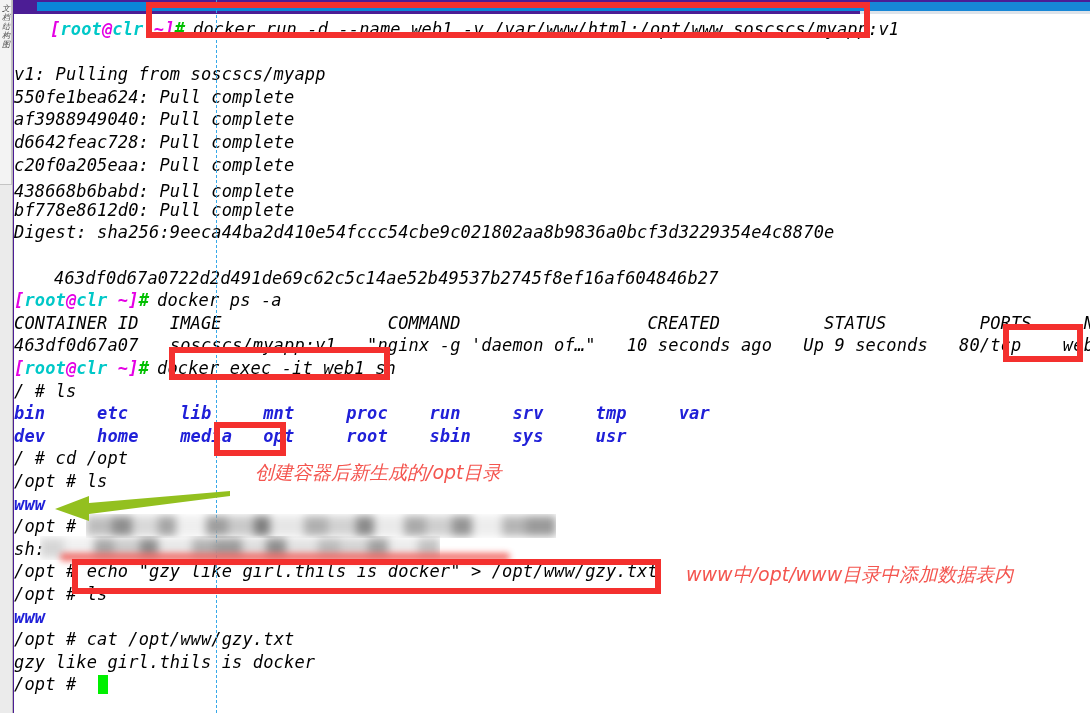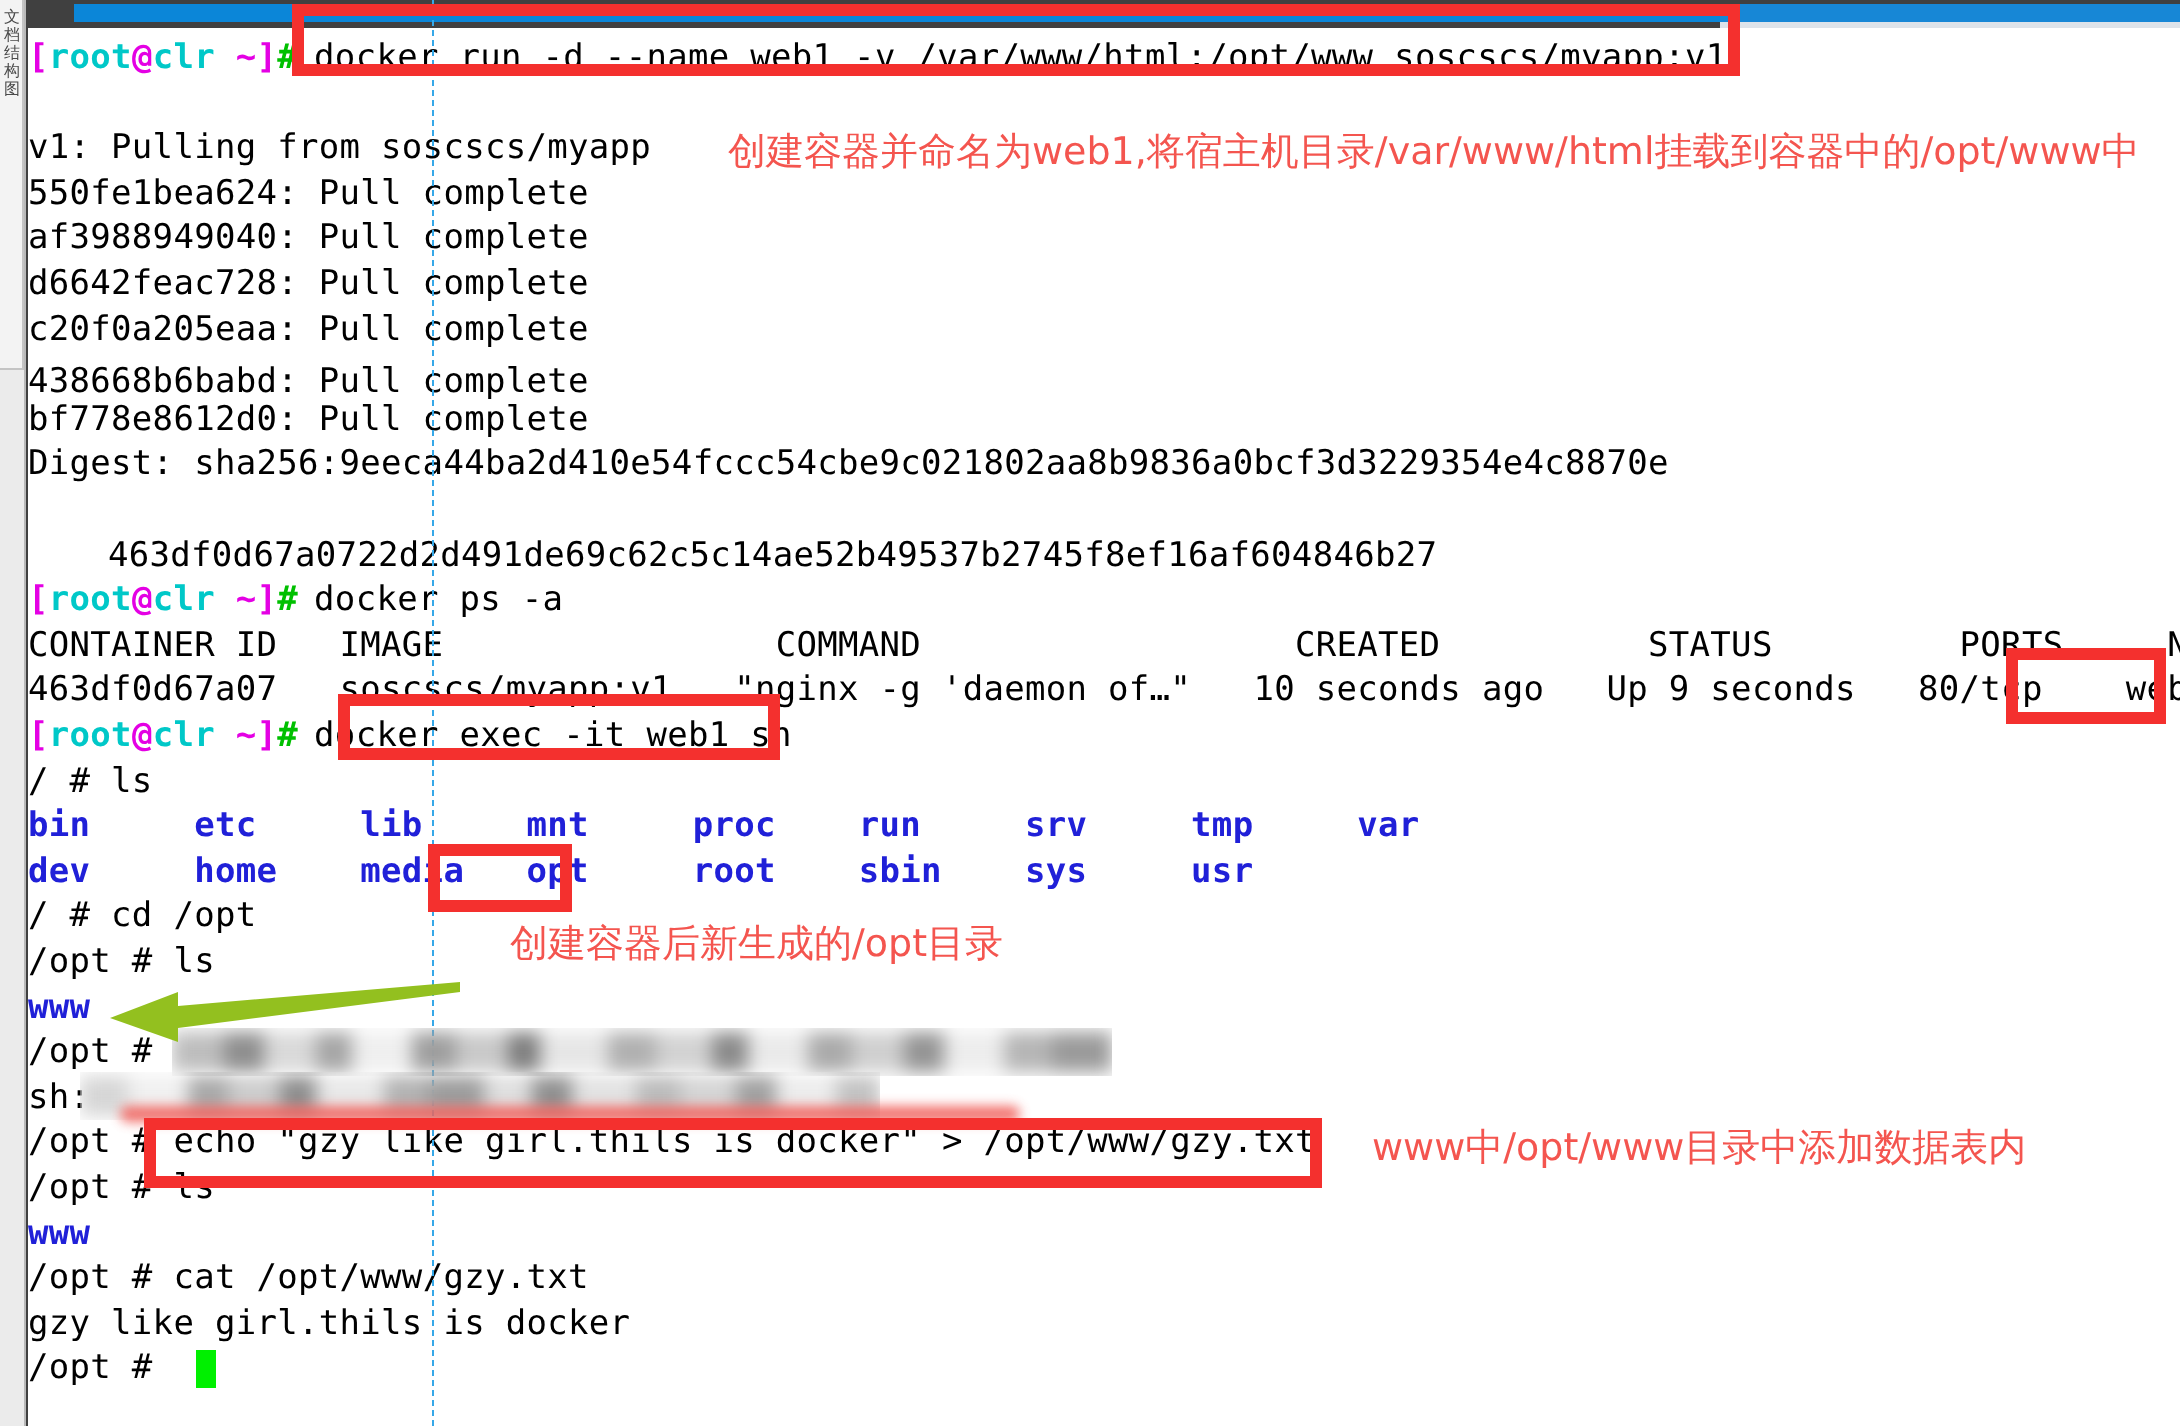--- a/index.html
+++ b/index.html
@@ -4,23 +4,24 @@
 <style>
   html, body {
     margin: 0;
     padding: 0;
     background: #ffffff;
   }
   #screen {
     position: relative;
     width: 1090px;
     height: 713px;
-    background: #404040;
+    background: #4c1d95;
     overflow: hidden;
     font-family: "DejaVu Sans Mono", "Liberation Mono", monospace;
+    font-style: italic;
   }
 
   
   .left-strip {
     position: absolute;
     left: 0; top: 0;
     width: 13px;
     height: 713px;
     background: #ebebeb;
     border-right: 1px solid #b9b9b9;
@@ -171,21 +172,21 @@
       <div class="strip-label">文档结构图</div>
     </div>
   </div>
 
   <div class="top-bar"></div>
   <div class="top-bar-lite"></div>
   <div class="top-bar-shadow"></div>
 
   <div class="term">
 
-    <div class="line" style="top:4px;"><span class="c-magenta">[</span><span class="c-cyan">root</span><span class="c-magenta">@</span><span class="c-cyan">clr</span><span class="c-magenta"> ~</span><span class="c-magenta">]</span><span class="c-green">#</span><span style="margin-left:8px">docker run -d --name web1 -v /var/www/html:/opt/www soscscs/myapp:v1</span></div>
+    <div class="line" style="top:4px;padding-left:36px;"><span class="c-magenta">[</span><span class="c-cyan">root</span><span class="c-magenta">@</span><span class="c-cyan">clr</span><span class="c-magenta"> ~</span><span class="c-magenta">]</span><span class="c-green">#</span><span style="margin-left:8px">docker run -d --name web1 -v /var/www/html:/opt/www soscscs/myapp:v1</span></div>
 
     <div class="line" style="top:49.2px;">v1: Pulling from soscscs/myapp</div>
     <div class="line" style="top:71.8px;">550fe1bea624: Pull complete</div>
     <div class="line" style="top:94.4px;">af3988949040: Pull complete</div>
     <div class="line" style="top:117px;">d6642feac728: Pull complete</div>
     <div class="line" style="top:139.6px;">c20f0a205eaa: Pull complete</div>
     <div class="line" style="top:166px;">438668b6babd: Pull complete</div>
     <div class="line" style="top:184.8px;">bf778e8612d0: Pull complete</div>
     <div class="line" style="top:207.4px;">Digest: sha256:9eeca44ba2d410e54fccc54cbe9c021802aa8b9836a0bcf3d3229354e4c8870e</div>
     <div class="line" style="top:252.6px;padding-left:40px;">463df0d67a0722d2d491de69c62c5c14ae52b49537b2745f8ef16af604846b27</div>
@@ -278,17 +279,16 @@
   <div class="redbox" style="left:146px; top:2px;   width:724px; height:36px;"></div>
   <div class="redbox" style="left:169px; top:347px; width:221px; height:33px;"></div>
   <div class="redbox" style="left:1003px; top:324px; width:80px;  height:38px;"></div>
   <div class="redbox" style="left:214px; top:422px; width:72px;  height:34px;"></div>
   <div class="redbox" style="left:72px;  top:559px; width:589px; height:35px;"></div>
 
   <svg class="green-arrow" style="left:55px; top:490px;" width="175" height="32" viewBox="0 0 175 32">
     <polygon points="0,19 34,6 34,13 175,1 175,6 34,24 34,31" fill="#93c01f"></polygon>
   </svg>
 
-  <div class="cn-note" style="left:364px; top:65px;">创建容器并命名为web1,将宿主机目录/var/www/html挂载到容器中的/opt/www中</div>
   <div class="cn-note" style="left:255px; top:461px;">创建容器后新生成的/opt目录</div>
   <div class="cn-note" style="left:686px; top:563px;">www中/opt/www目录中添加数据表内</div>
 
 </div>
 
 </body></html>

